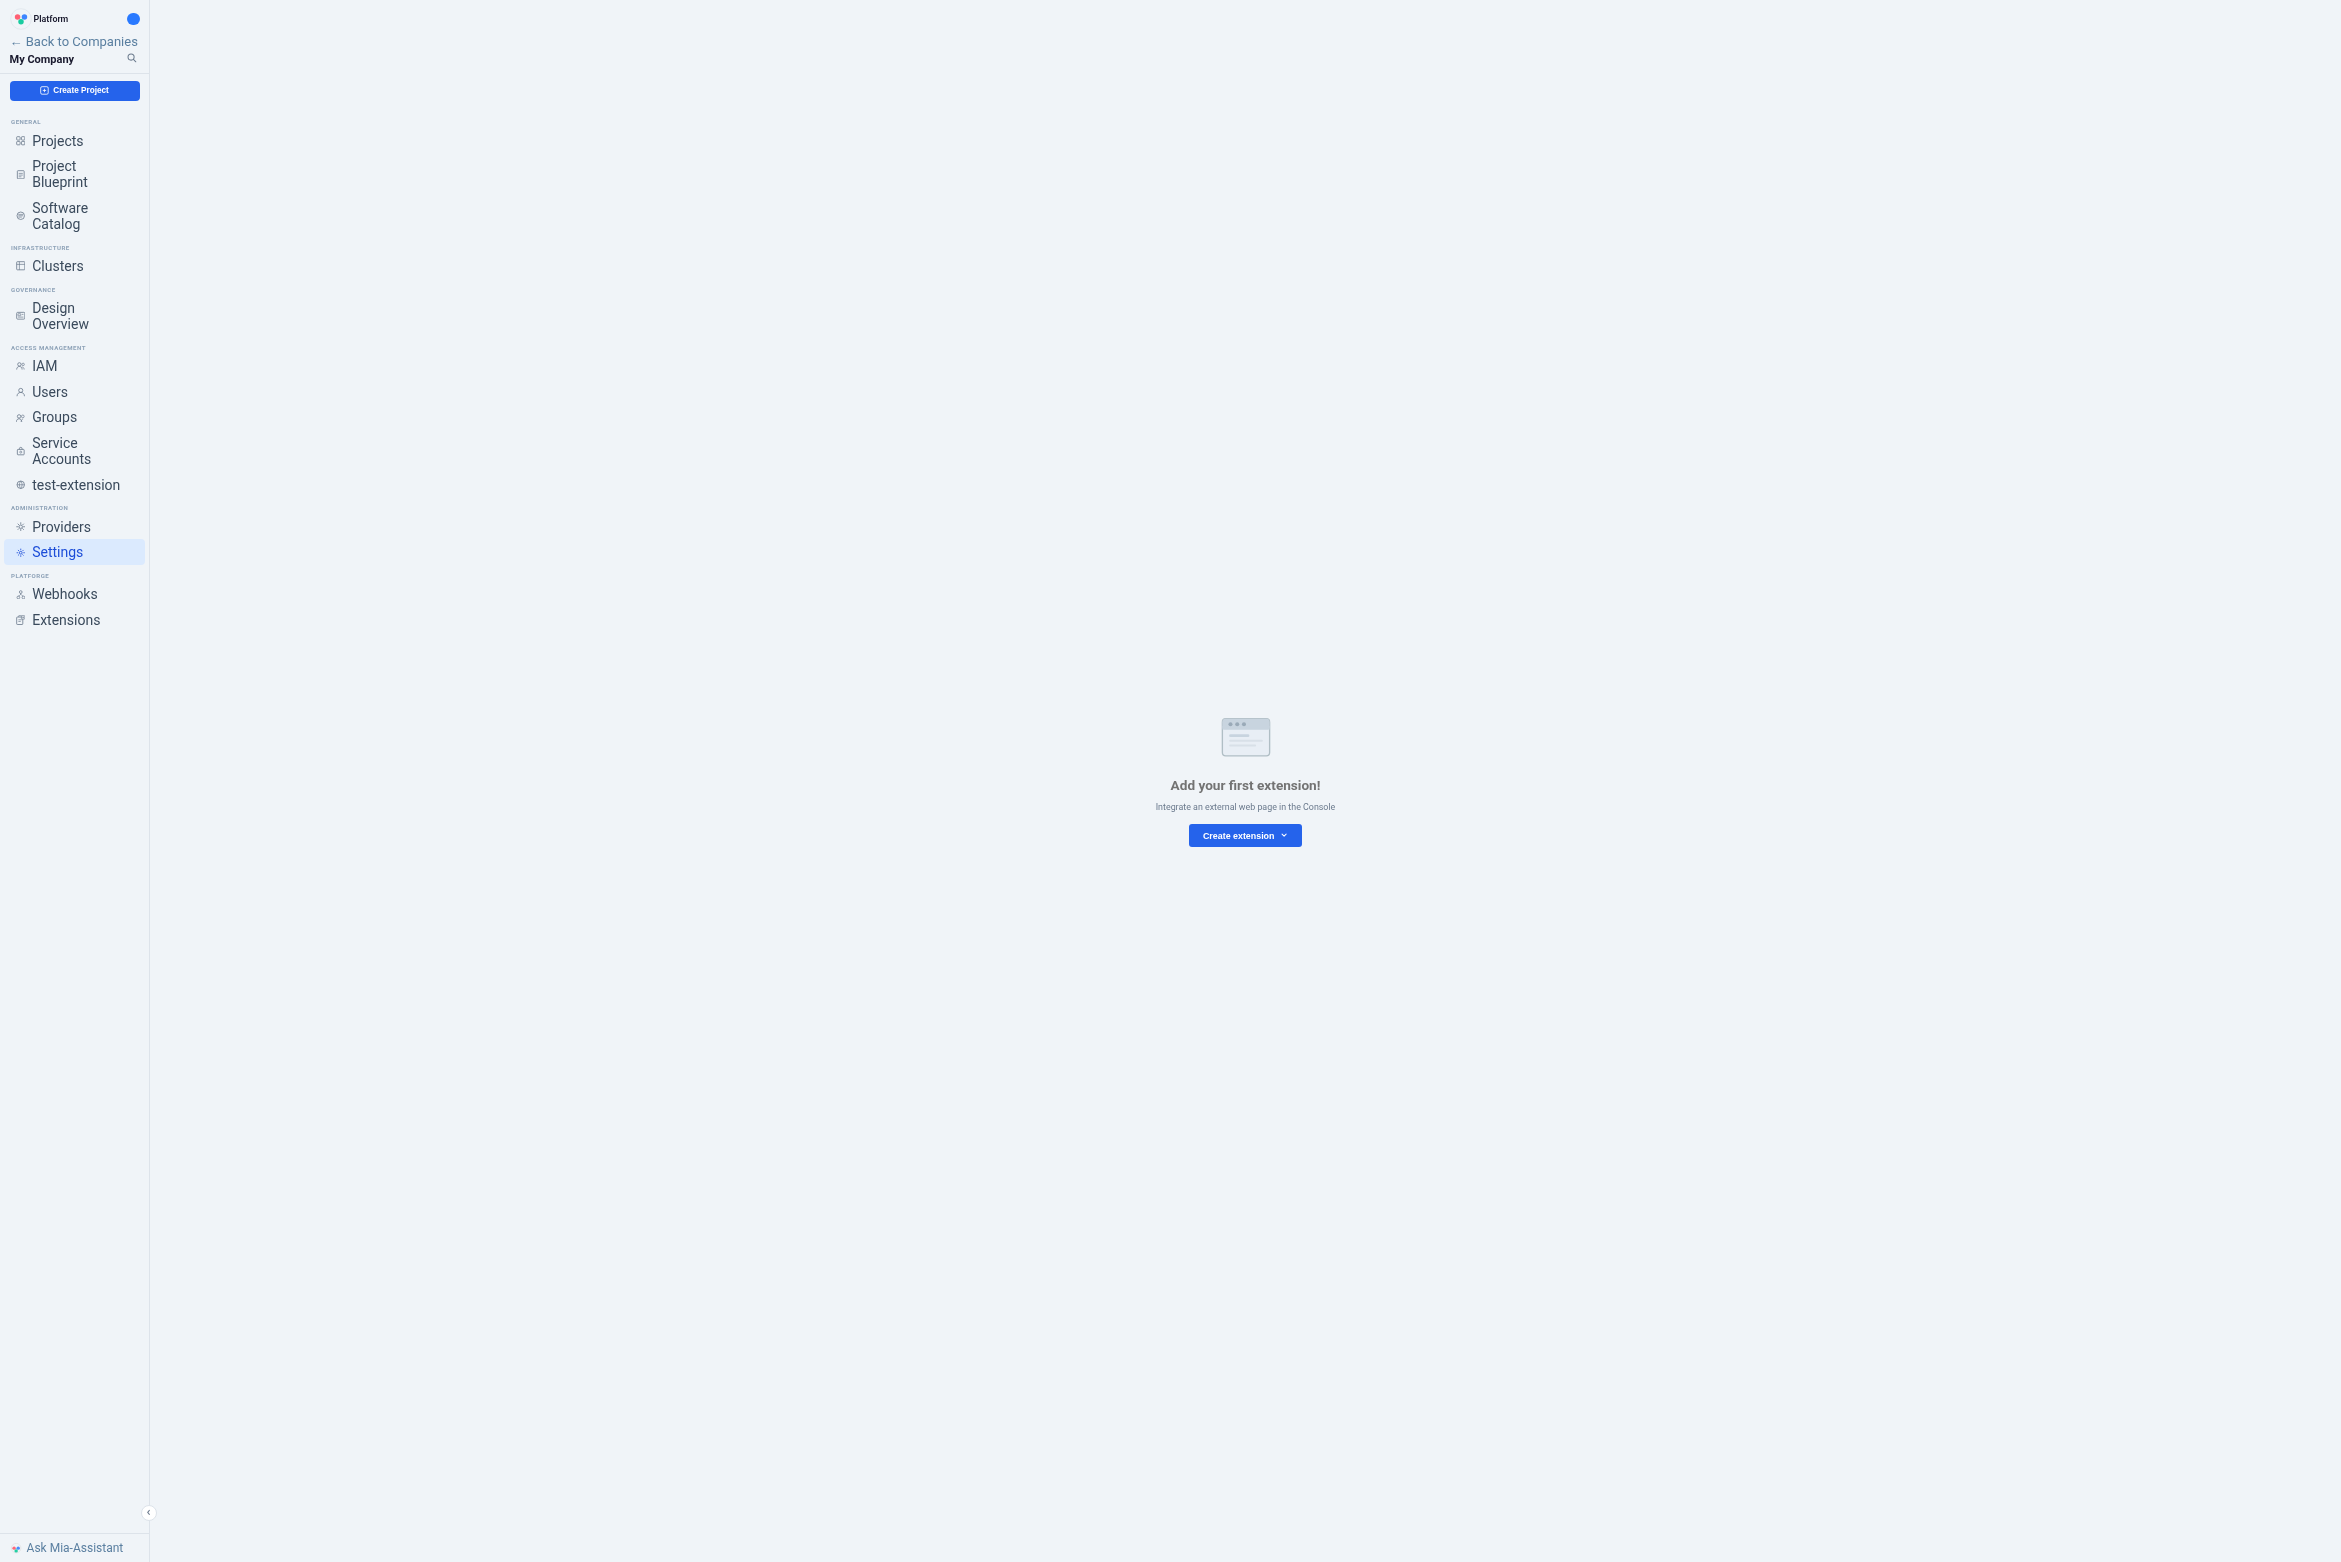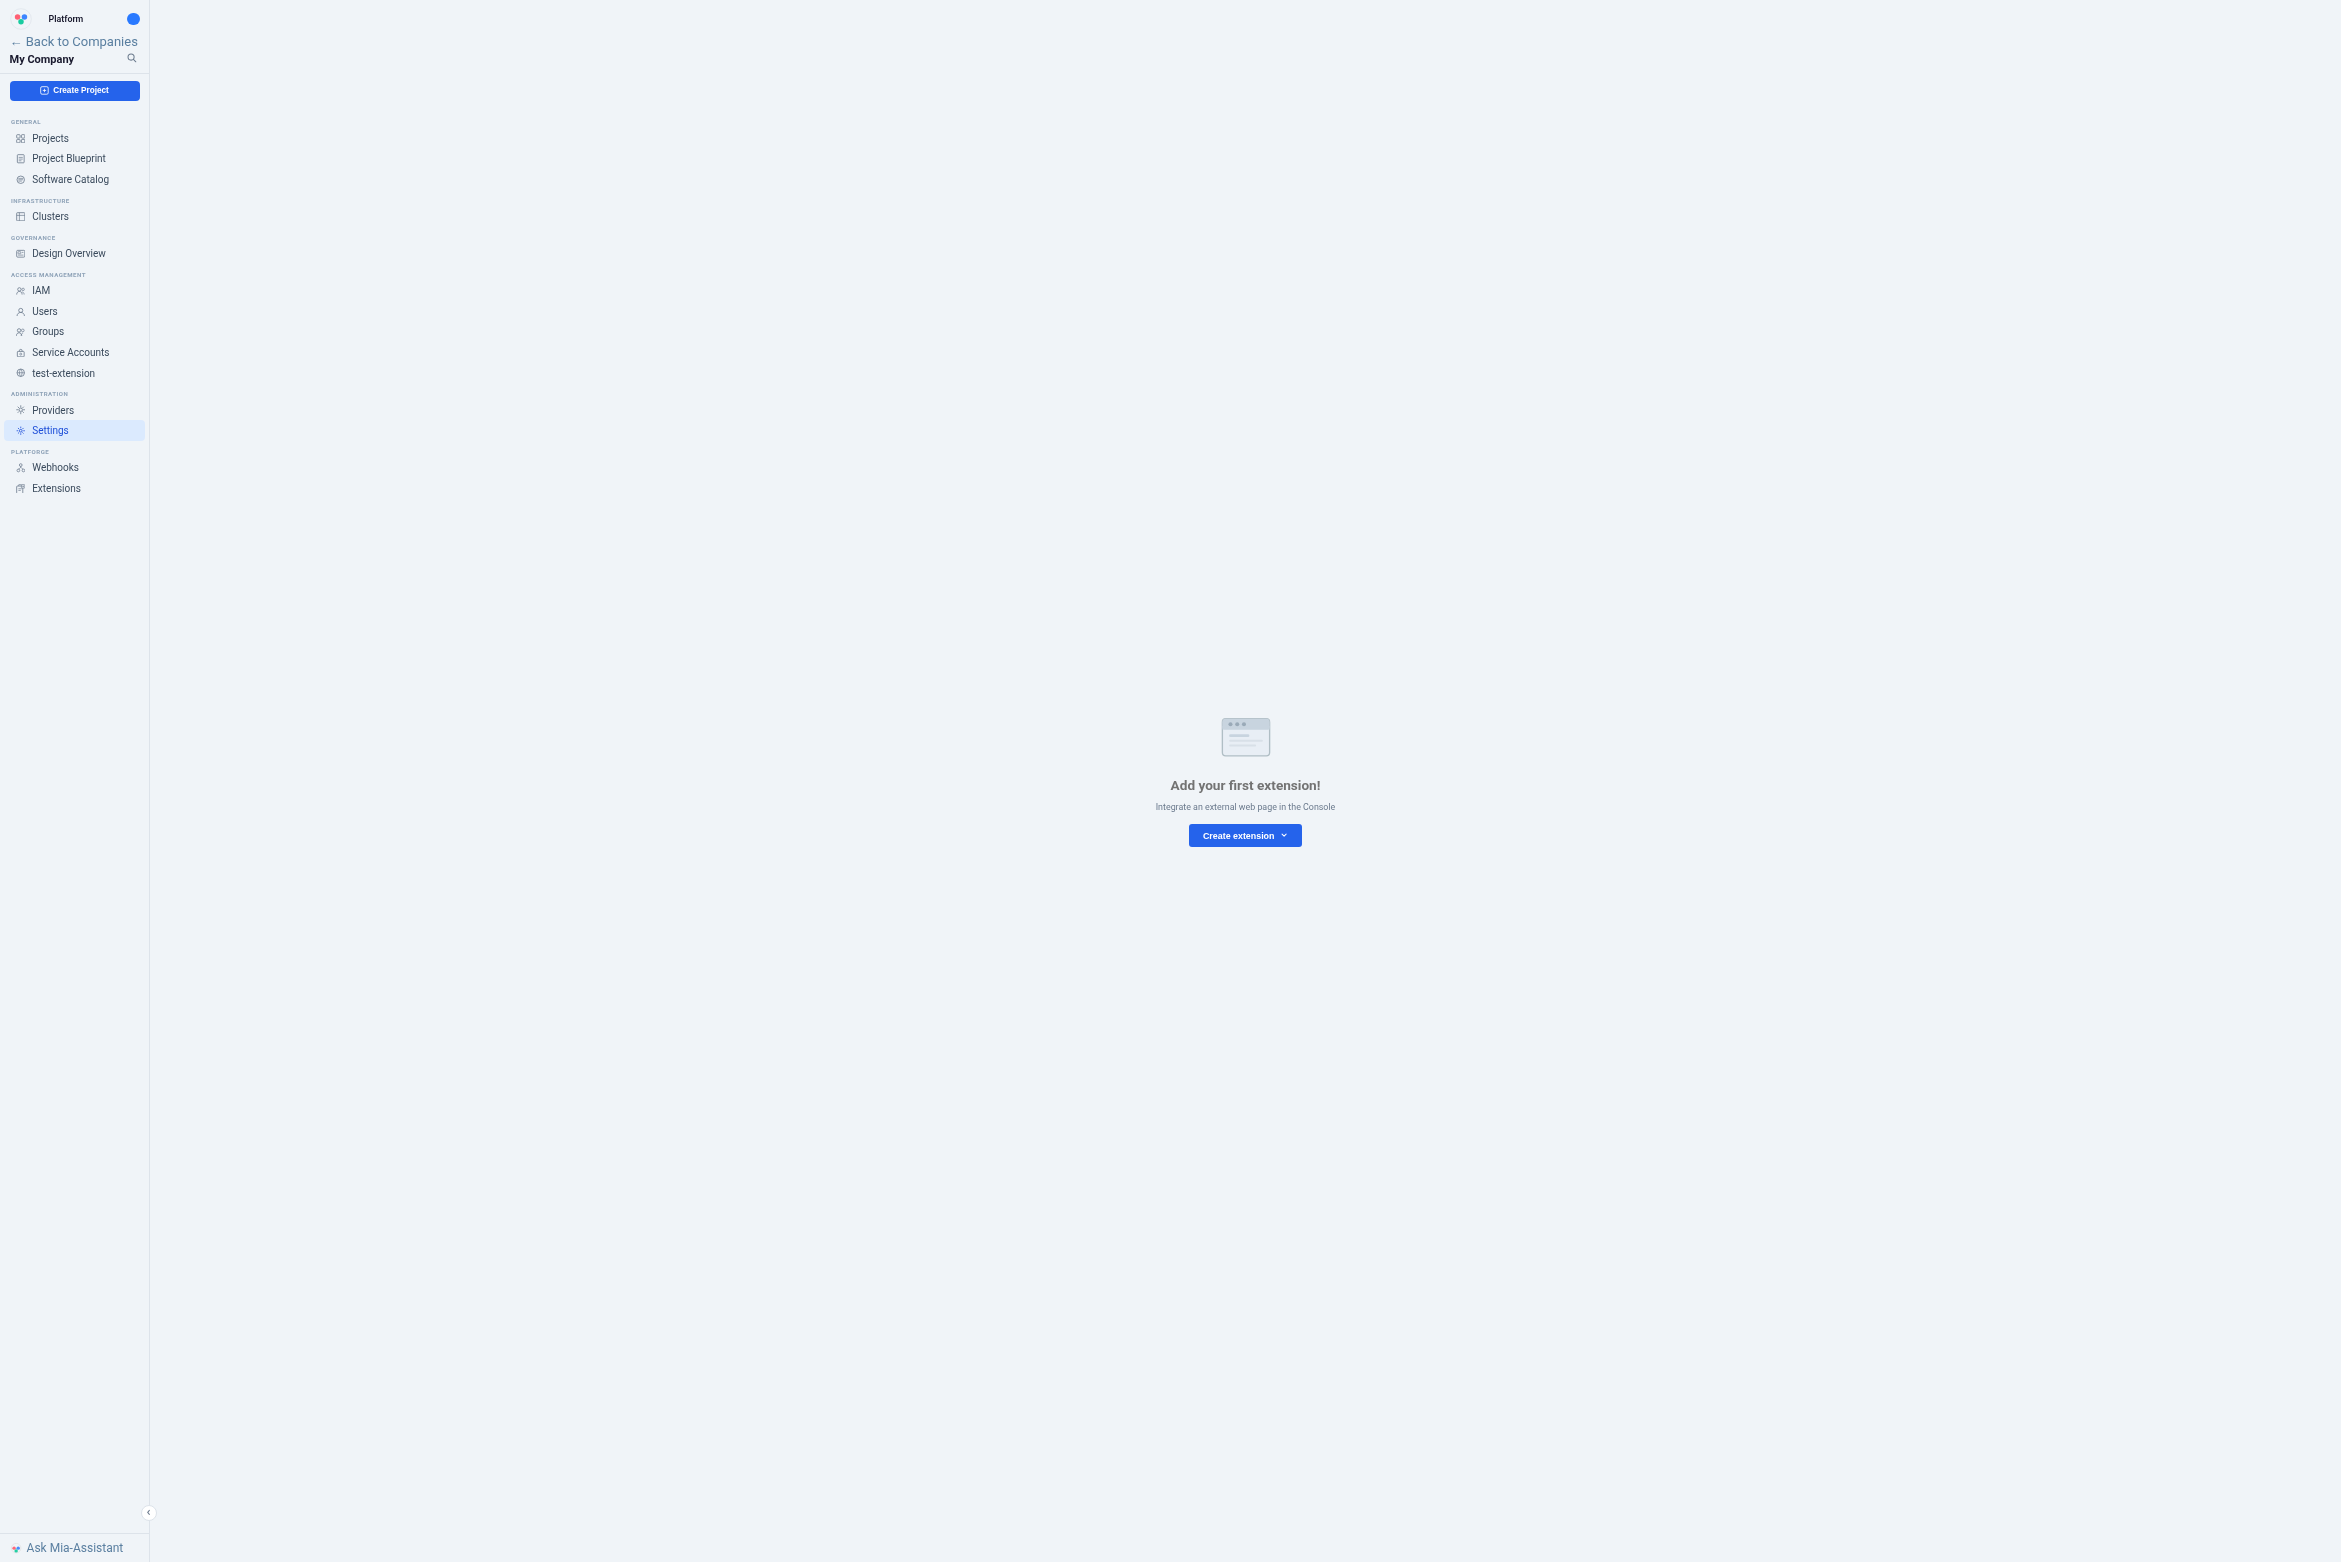--- a/index.html
+++ b/index.html
@@ -31,21 +31,21 @@
     .logo-area {
       display: flex;
       align-items: center;
       justify-content: space-between;
       margin-bottom: 4.1px;
     }
 
     .logo {
       display: flex;
       align-items: center;
-      gap: 17px;
+      gap: 2px;
     }
 
     .logo-icon {
       width: 22px;
       height: 22px;
     }
 
     .logo-text {
       font-size: 8.9px;
       font-weight: 600;
@@ -121,21 +121,21 @@
       letter-spacing: 0.08em;
       text-transform: uppercase;
       padding: 6.8px 11px 2.7px;
     }
 
     .nav-item {
       display: flex;
       align-items: center;
       gap: 6.1px;
       padding: 4.8px 11px;
-      font-size: 10px;
+      font-size: 14px;
       color: #3a4a5c;
       cursor: pointer;
       border-radius: 4.1px;
       margin: 0 4.1px;
     }
 
     .nav-item.active {
       background: #dbeafe;
       color: #1d4ed8;
     }

